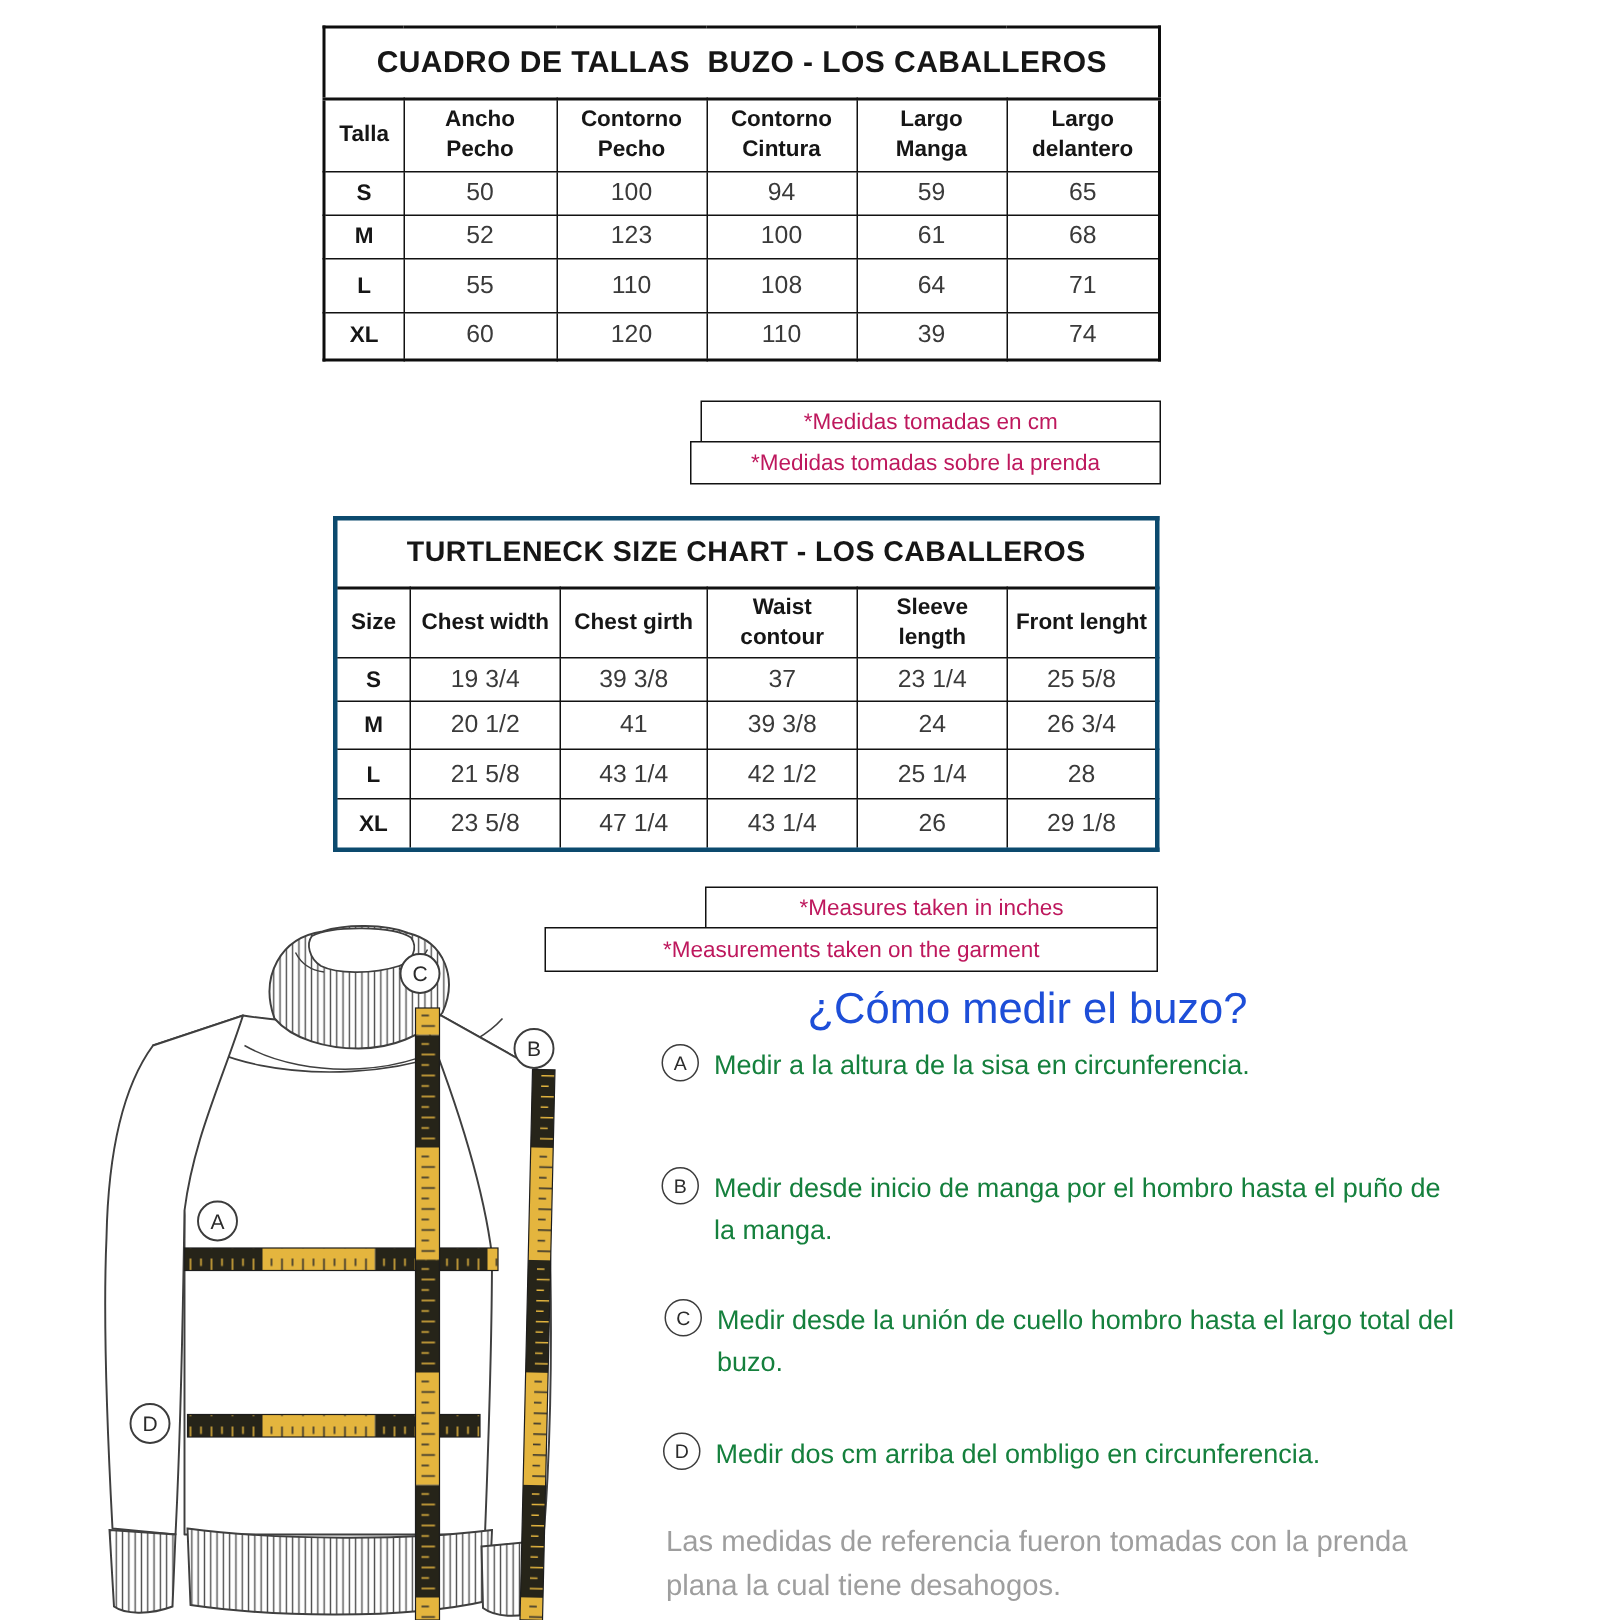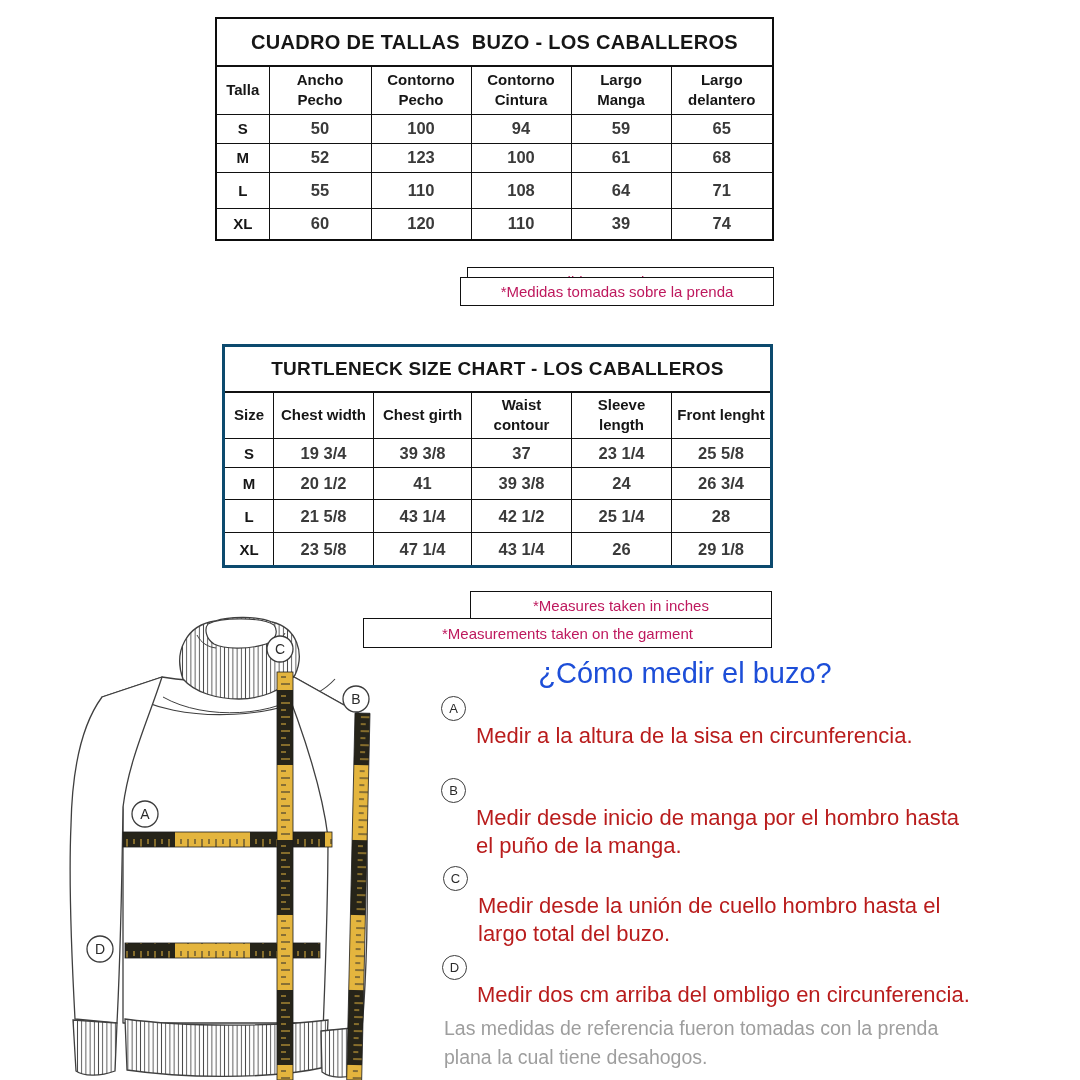--- a/index.html
+++ b/index.html
@@ -8,33 +8,33 @@
 
   
   .size-table{position:absolute;border-collapse:collapse;table-layout:fixed;background:#fff;}
   .size-table td,.size-table th{border:1.6px solid #111;text-align:center;vertical-align:middle;padding:0;}
   #table-cm{left:215px;top:17px;width:557px;border:2.4px solid #0d0d0d;}
   #table-in{left:222px;top:344px;width:548px;border:3px solid #0c4a6e;}
   .tbl-title{font-size:20px;font-weight:bold;letter-spacing:.3px;border-bottom-width:2.2px !important;}
   #table-in .tbl-title{font-size:19px;}
   th.hdr{font-size:15px;font-weight:bold;white-space:pre-line;line-height:1.35;}
   td.sz{font-weight:bold;font-size:15px;}
-  td.val{font-size:16.5px;font-weight:700;color:#3a3a3a;}
+  td.val{font-size:16.5px;font-weight:400;color:#3a3a3a;}
 
   
   .note-box{position:absolute;border:1.8px solid #111;background:#fff;display:flex;
             align-items:center;justify-content:center;font-size:15px;color:#be185d;}
 
   
   .guide-title{position:absolute;text-align:center;font-size:29px;color:#1d4ed8;}
   .guide-item{position:absolute;display:flex;gap:10px;align-items:flex-start;}
   .badge{width:25px;height:25px;border:1.4px solid #3c3c3c;border-radius:50%;
          display:flex;align-items:center;justify-content:center;
          font-size:13px;color:#2b2b2b;flex:0 0 auto;background:#fff;box-sizing:border-box;}
-  .guide-text{font-size:22px;line-height:28px;color:#b91c1c;margin-top:26px;}
+  .guide-text{font-size:18px;line-height:28px;color:#15803d;}
   .guide-footnote{position:absolute;font-size:19.5px;line-height:29px;color:#9e9e9e;}
 
   
   #sweater-svg{position:absolute;left:25px;top:615px;width:420px;height:465px;}
 </style>
 </head>
 <body>
 
 <div id="canvas">
 
@@ -93,21 +93,21 @@
       <td class="val">60</td>
       <td class="val">120</td>
       <td class="val">110</td>
       <td class="val">39</td>
       <td class="val">74</td>
     </tr>
   </tbody>
     </table>
 
   <div class="note-box" style="left:467px;top:267px;width:305px;height:27px;border-width:1.5px">*Medidas tomadas en cm</div>
-  <div class="note-box" style="left:460px;top:277px;width:312px;height:27px;border-width:1.5px">*Medidas tomadas sobre la prenda</div>
+  <div class="note-box" style="left:460px;top:294px;width:312px;height:27px;border-width:1.5px">*Medidas tomadas sobre la prenda</div>
 
   <table id="table-in" class="size-table">
     <colgroup>
       <col style="width:50px">
         <col style="width:100px">
         <col style="width:98px">
       <col style="width:100px">
         <col style="width:100px">
         <col style="width:100px">
     </colgroup>

